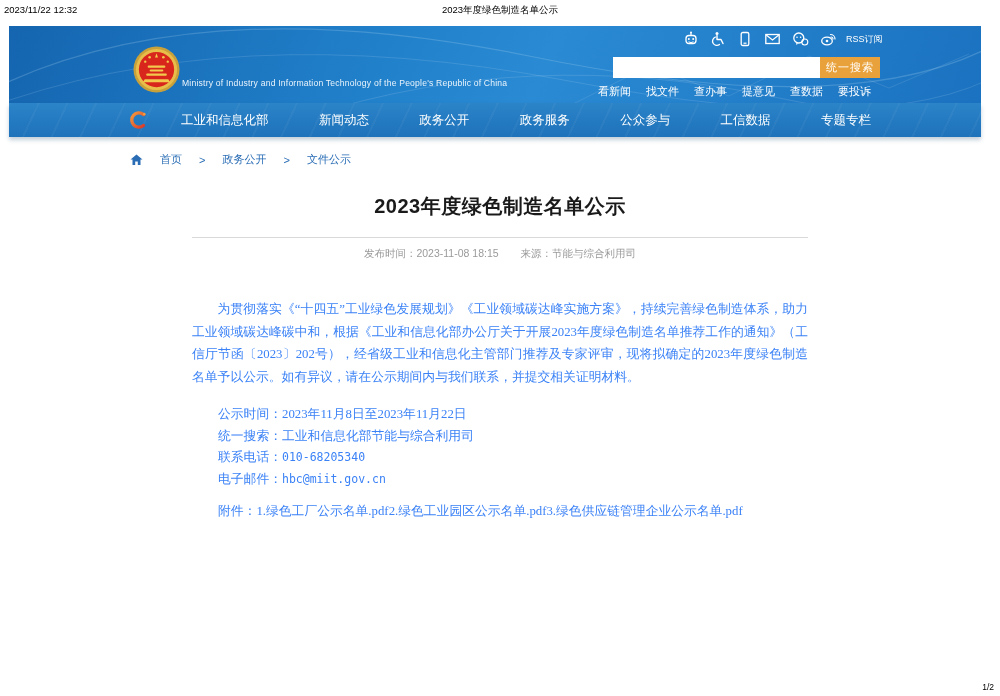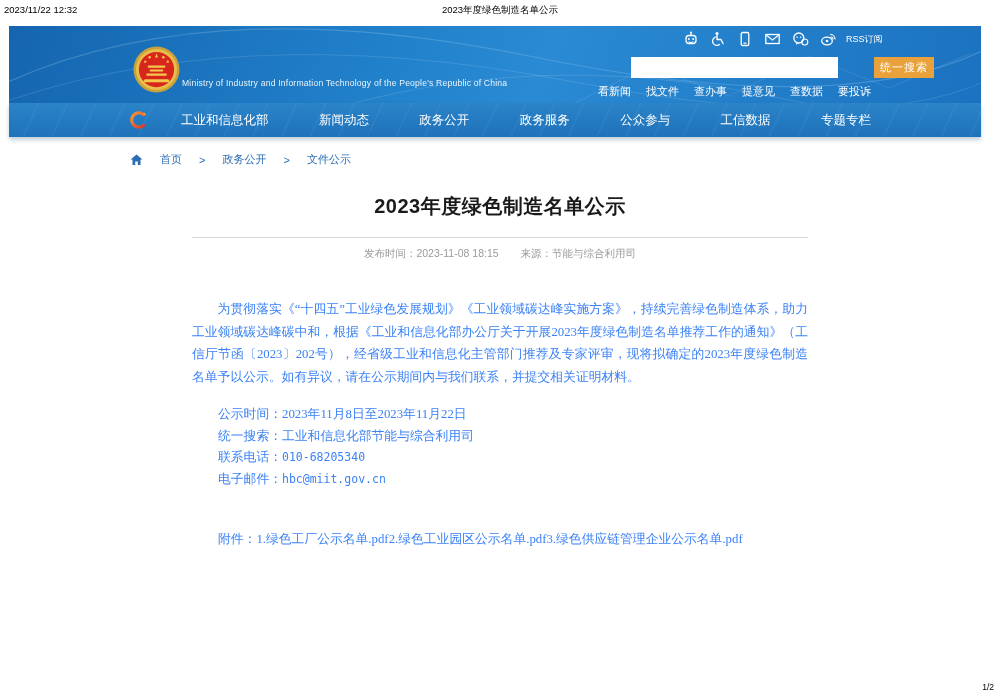--- a/index.html
+++ b/index.html
@@ -21,21 +21,21 @@
     background:linear-gradient(112deg,#1565b0 0%,#2180ca 38%,#2a8ad3 55%,#1b72c0 100%); overflow:hidden; }
   .banner-decor { position:absolute; inset:0; pointer-events:none; }
   .emblem { position:absolute; left:124px; top:20px; width:47px; height:47px; }
   .site-name { position:absolute; left:172px; top:21px; color:#fff; font-size:22px; font-weight:bold; letter-spacing:1.5px; text-shadow:0 1px 2px rgba(0,40,80,.35); }
   .site-en { position:absolute; left:173px; top:52px; color:#eaf4fc; font-size:8.6px; letter-spacing:.2px; }
 
   .topicons { position:absolute; left:674px; top:4px; display:flex; align-items:center; gap:11px; height:18px; }
   .topicons svg { display:block; }
   .rss-label { color:#fff; font-size:9px; margin-left:-2px; }
 
-  .searchrow { position:absolute; left:622px; top:31px; display:flex; height:32px;gap:36px; }
+  .searchrow { position:absolute; left:604px; top:31px; display:flex; height:32px; }
   .search-input { width:207px; height:21px; border:none; background:#fff; outline:none; padding:0 6px; font-size:11px; }
   .search-btn { width:60px; height:21px; border:none; background:#e9a23b; color:#fff; font-size:11px; cursor:pointer; font-family:inherit; letter-spacing:1px; }
   .quicklinks { position:absolute; left:589px; top:58px; display:flex; gap:15px; color:#fff; font-size:11px; }
   .quicklinks span { cursor:pointer; }
 
   
   .navbar { position:absolute; left:9px; top:103px; width:972px; height:34px;
     background:linear-gradient(180deg,#2b83c8 0%,#1e72ba 100%);
     box-shadow:0 3px 4px rgba(90,120,150,.35); }
   .navbar::before { content:""; position:absolute; inset:0;
@@ -55,21 +55,21 @@
   .article { position:absolute; left:192px; top:193px; width:616px; color:#222; }
   .article-title { text-align:center; font-size:20px; font-weight:bold; color:#1a1a1a; letter-spacing:.5px; }
   .title-rule { border:none; border-top:1px solid #d9d9d9; margin:17px 0 0 0; }
   .article-meta { text-align:center; margin-top:9px; font-size:10.5px; color:#9a9a9a; }
   .article-meta .meta-gap { display:inline-block; width:22px; }
 
   .article-body { font-family:"Liberation Serif","DejaVu Serif",serif; font-size:12.8px; color:#3b82f6; }
   .para { margin-top:37px; line-height:22.5px; text-align:justify; text-indent:2em; }
   .contact { margin-top:16px; padding-left:26px; line-height:21.5px; }
   .contact .mono { font-family:"DejaVu Sans Mono",monospace; font-size:11.5px;margin-top:32px; }
-  .attach { margin-top:40px; padding-left:26px; display:flex; line-height:19.5px; }
+  .attach { margin-top:12px; padding-left:26px; display:flex; line-height:19.5px; }
   .attach-items { display:flex; flex-direction:row; }
   .attach-items span { cursor:pointer; }
 </style>
 </head>
 <body>
 
 <div class="page">
 
   <div class="print-top">
     <span class="print-timestamp">2023/11/22 12:32</span>

